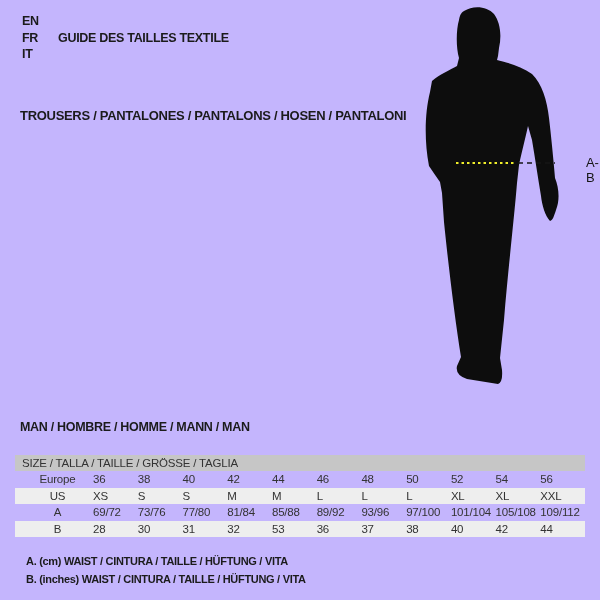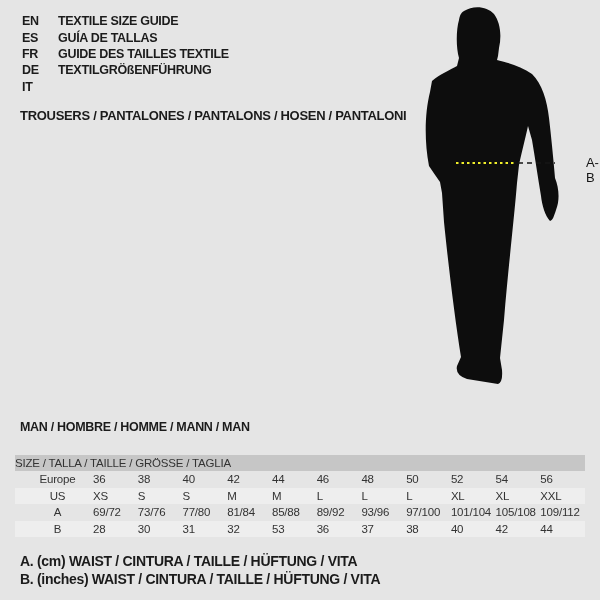--- a/index.html
+++ b/index.html
@@ -1,16 +1,16 @@
 <!DOCTYPE html>
 <html><head>
 <meta charset="utf-8">
 <style>
   html,body{margin:0;padding:0;background:#ffffff;}
-  .canvas{position:relative;width:600px;height:600px;background:#e5e5e5;overflow:hidden;
+  .canvas{position:relative;width:600px;height:600px;background:#c4b5fd;overflow:hidden;
           font-family:"Liberation Sans",sans-serif;color:#1b1b1b;}
 
   
   .lang-block{position:absolute;left:22px;top:13px;}
   .lang-row{display:flex;height:16.4px;align-items:center;
             font-weight:700;font-size:12.5px;letter-spacing:-0.3px;}
   .lang-code{width:36px;}
   .garment-title{position:absolute;left:20px;top:108px;
             font-weight:700;font-size:13px;letter-spacing:-0.3px;}
 
@@ -19,52 +19,43 @@
   .ab-label{position:absolute;left:558px;top:155px;font-size:13px;font-weight:400;
             letter-spacing:-0.2px;color:#161616;margin-left:28px;}
 
   
   .man-heading{position:absolute;left:20px;top:420px;
             font-weight:700;font-size:12.5px;letter-spacing:-0.3px;}
 
   
   .size-table{position:absolute;left:15px;top:455px;width:570px;}
   .t-header{height:16px;line-height:16px;background:#c6c6c6;color:#333333;
-            font-size:11.5px;letter-spacing:-0.2px;}
+            font-size:11.5px;padding-left:7px;letter-spacing:-0.2px;}
   .t-row{display:flex;height:16.5px;align-items:center;font-size:11.5px;color:#333333;
             letter-spacing:-0.2px;}
   .t-row.stripe{background:#eeeeee;}
   .t-label{width:78px;padding-left:7px;box-sizing:border-box;text-align:center;}
   .t-cell{flex:1;}
 
   
   .notes{position:absolute;left:20px;top:552px;}
-  .note-line{height:18px;line-height:18px;font-weight:700;font-size:14px;letter-spacing:-0.3px;}
+  .note-line{height:18px;line-height:18px;font-weight:700;font-size:11px;letter-spacing:-0.3px;margin-left:6px;}
 </style>
 </head>
 <body>
 
 <div class="canvas">
 
   <div class="lang-block">
     <div class="lang-row">
       <span class="lang-code">EN</span>
-      <span class="lang-label">TEXTILE SIZE GUIDE</span>
-    </div>
-    <div class="lang-row">
-      <span class="lang-code">ES</span>
-      <span class="lang-label">GUÍA DE TALLAS</span>
     </div>
     <div class="lang-row">
       <span class="lang-code">FR</span>
       <span class="lang-label">GUIDE DES TAILLES TEXTILE</span>
-    </div>
-    <div class="lang-row">
-      <span class="lang-code">DE</span>
-      <span class="lang-label">TEXTILGRÖßENFÜHRUNG</span>
     </div>
     <div class="lang-row">
       <span class="lang-code">IT</span>
     </div>
   </div>
 
   <div class="garment-title">TROUSERS / PANTALONES / PANTALONS / HOSEN / PANTALONI</div>
 
   <svg class="figure" viewBox="0 0 205 410" xmlns="http://www.w3.org/2000/svg" aria-hidden="true">
     <path fill="#0d0d0d" d="

